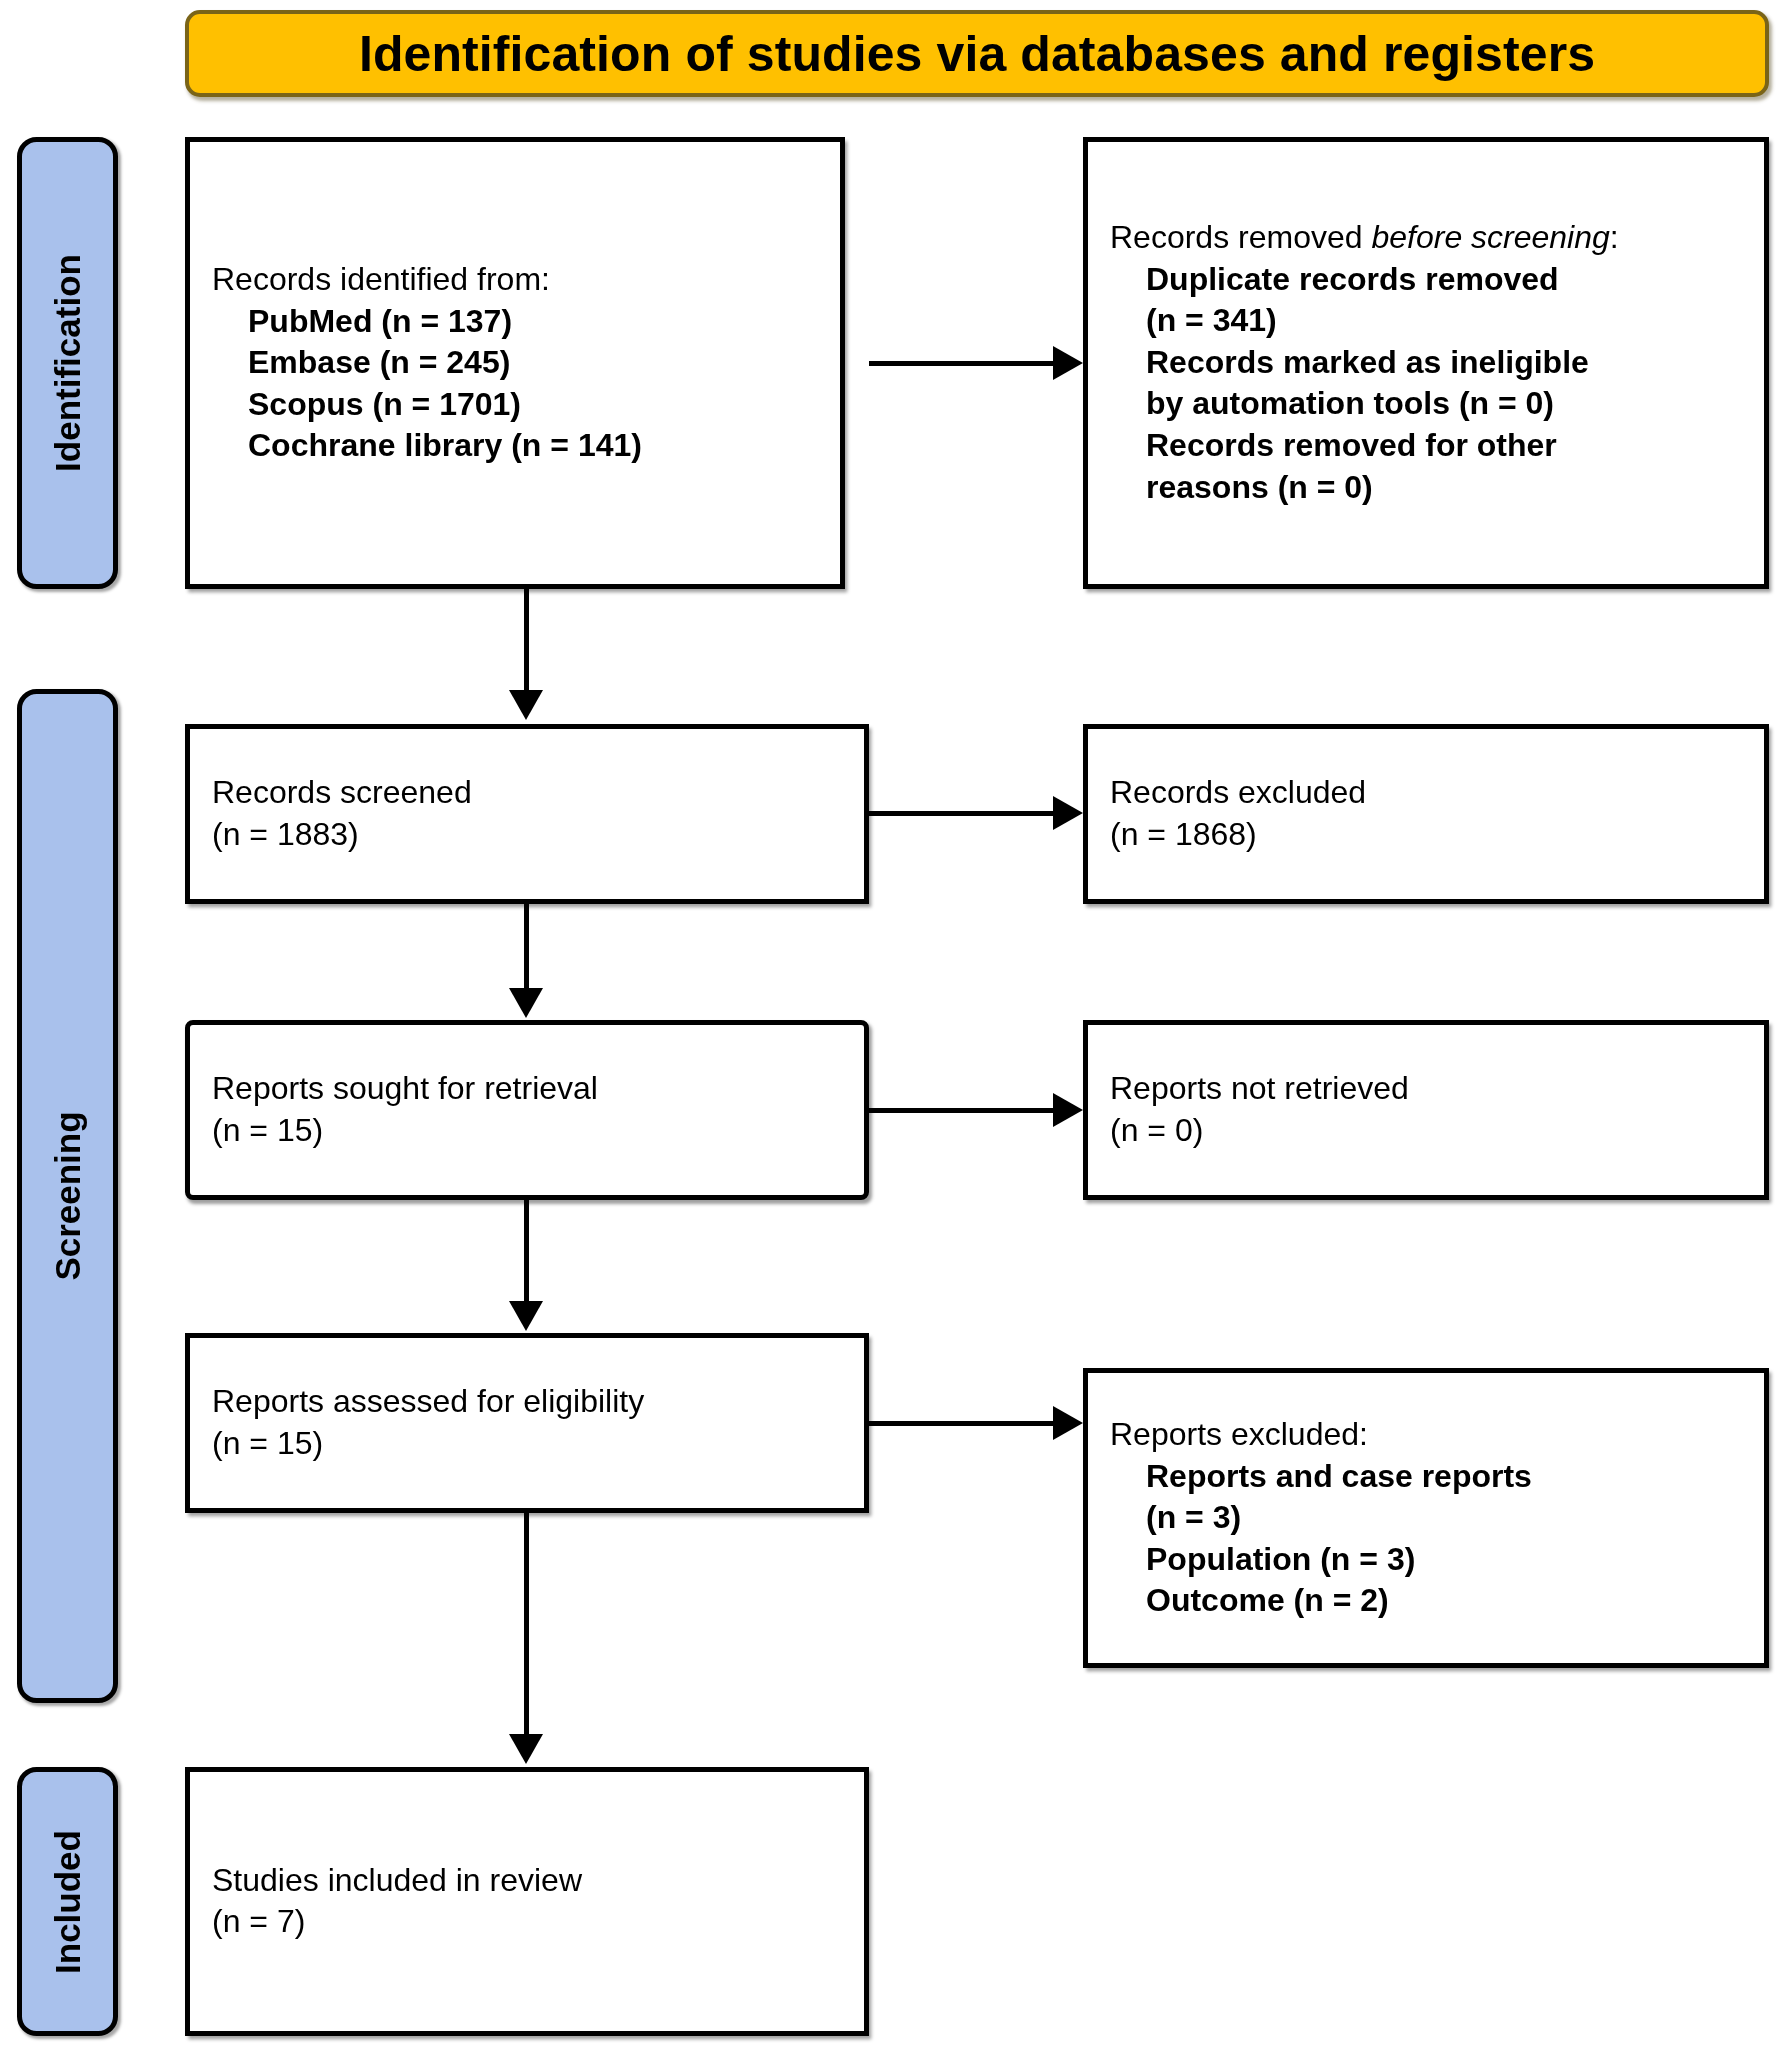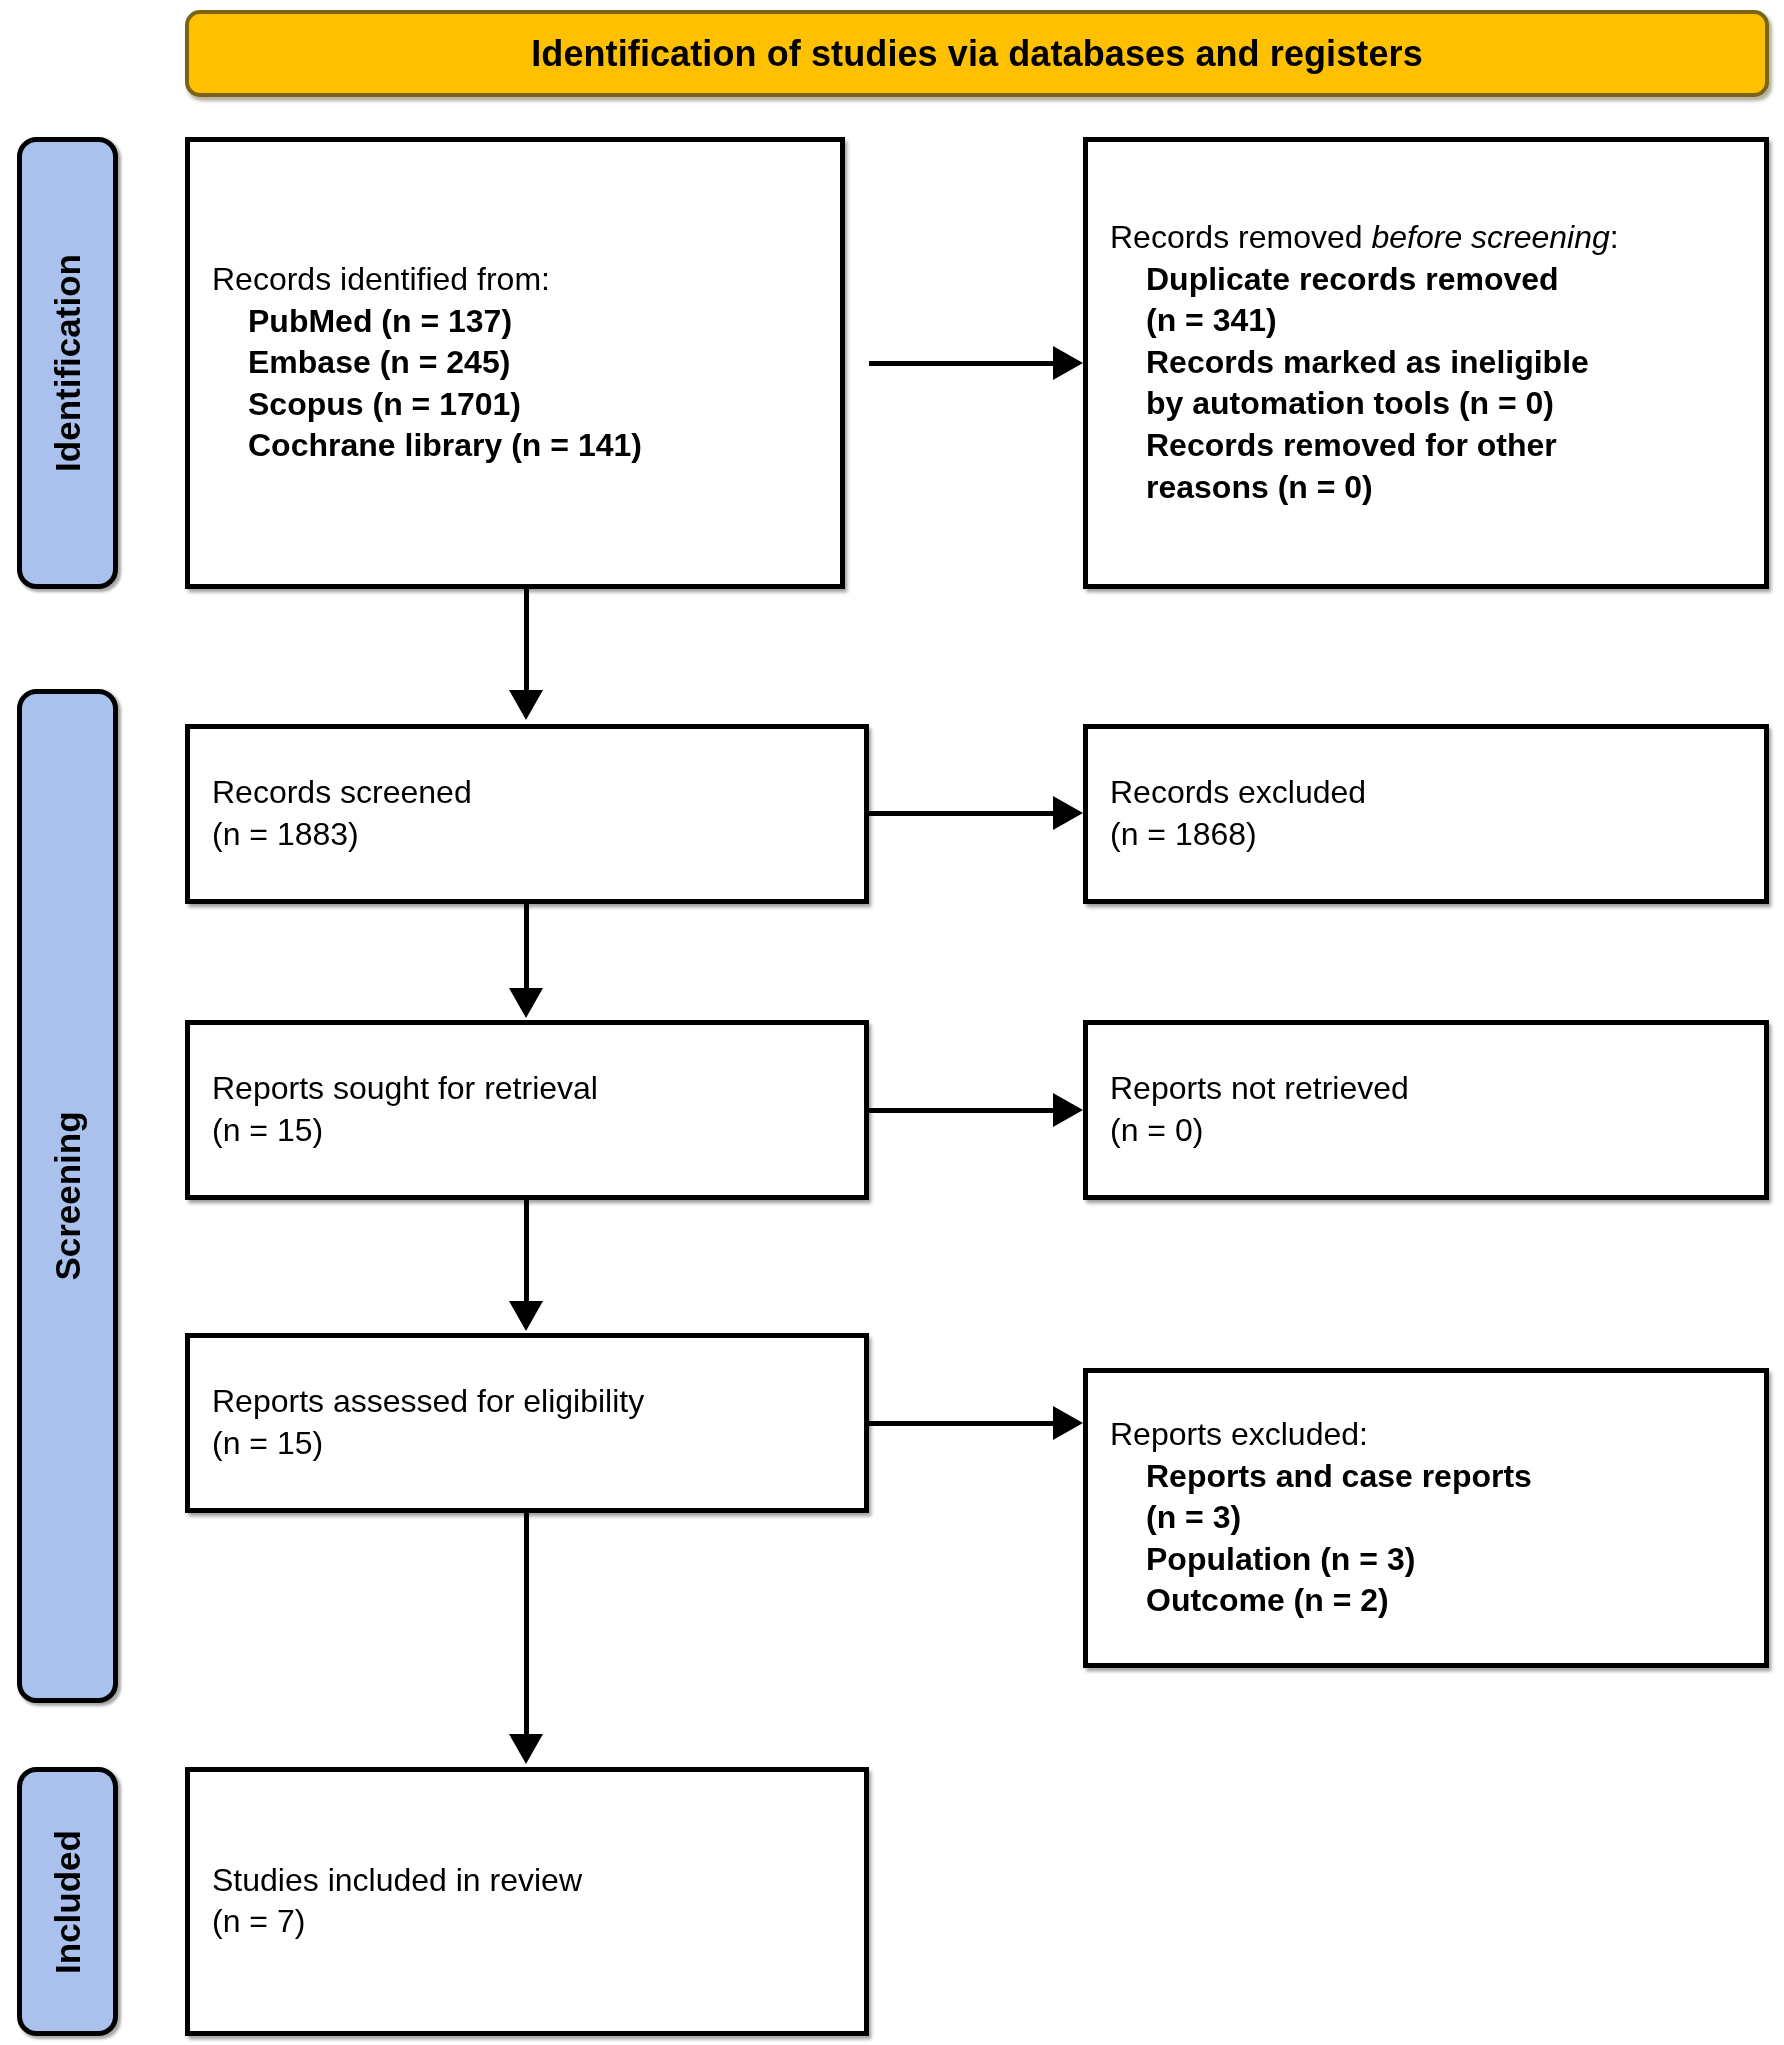--- a/index.html
+++ b/index.html
@@ -29,21 +29,21 @@
     background: #FFC000;
     border: 4px solid #7a6418;
     border-radius: 15px;
     box-sizing: border-box;
     display: flex;
     align-items: center;
     justify-content: center;
     box-shadow: 2.9px 3.5px 3.5px rgba(90,80,40,0.45);
   }
   .header-banner .banner-text {
-    font-size: 36px;
+    font-size: 50px;
     font-weight: bold;
     color: #000000;
     letter-spacing: 0.1px;
     text-align: right;
     white-space: nowrap;
   }
 
   
   .stage-pill {
     position: absolute;
@@ -93,21 +93,21 @@
     padding-left: 36px;
     font-weight: bold;
   }
   .em-ital { font-style: italic; }
 
   
   #box-identified      { left: 185px;  top: 137px;  width: 660px; height: 452px; }
   #box-removed         { left: 1083px; top: 137px;  width: 686px; height: 452px; }
   #box-screened        { left: 185px;  top: 724px; width: 684px; height: 180px; }
   #box-excluded        { left: 1083px; top: 724px; width: 686px; height: 180px; }
-  #box-sought          { left: 185px;  top: 1020px; width: 684px; height: 180px; }
+  #box-sought          { left: 185px;  top: 1020px; width: 684px; height: 180px; border-radius: 8px; }
   #box-notretrieved    { left: 1083px; top: 1020px; width: 686px; height: 180px; }
   #box-assessed        { left: 185px;  top: 1333px; width: 684px; height: 180px; }
   #box-reportsexcluded { left: 1083px; top: 1321px; width: 686px; height: 300px; margin-top: 47px; }
   #box-included        { left: 185px;  top: 1767px; width: 684px; height: 269px; }
 
   
   #box-identified .box-body,
   #box-removed .box-body,
   #box-reportsexcluded .box-body { top: 50%; }
 

